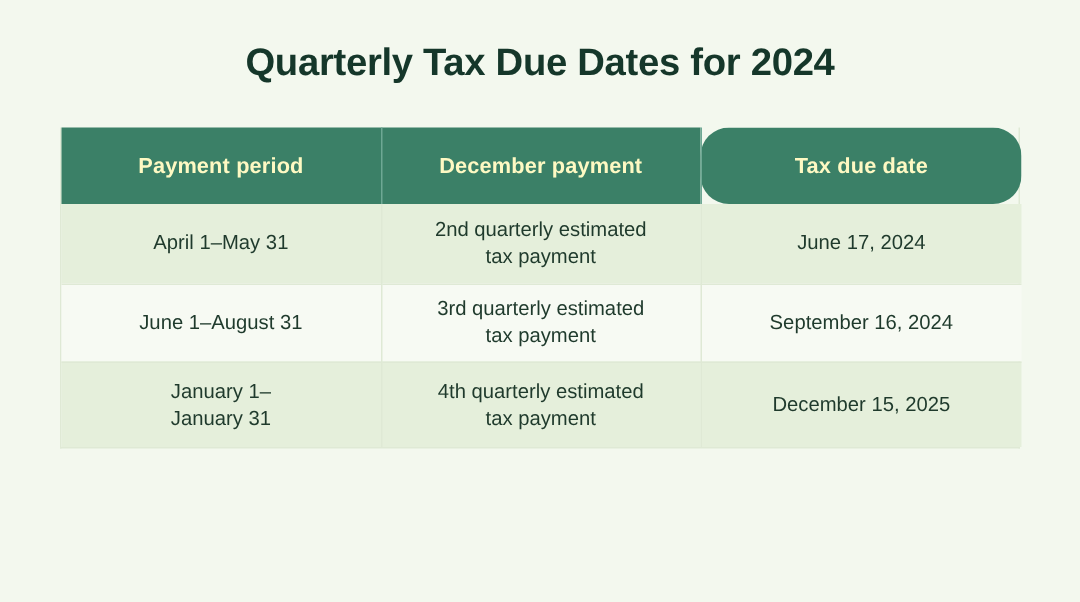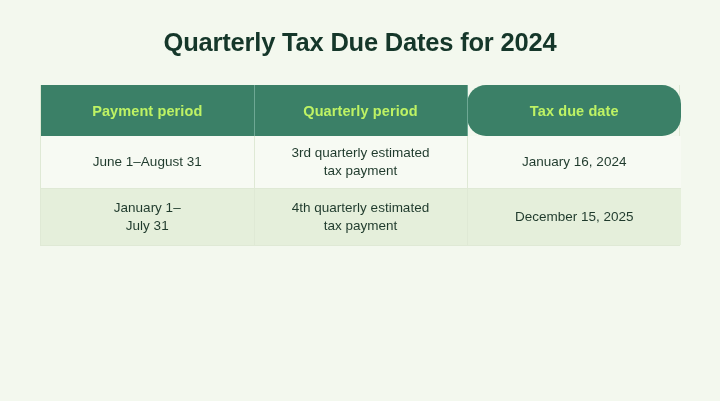--- a/index.html
+++ b/index.html
@@ -52,21 +52,21 @@
     text-align: center;
     vertical-align: middle;
     padding: 0 8px;
     box-sizing: border-box;
   }
   thead tr {
     background: #3b8067;
   }
   thead th {
     height: 51px;
-    color: #bef264;
+    color: #fef9c3;
     font-size: 14.5px;
     font-weight: bold;
     letter-spacing: 0.1px;
     border-right: 1px solid #6ea894;
   }
   thead th:last-child {
     border-right: none;
     border-radius: 19px;
   }
   tbody td {
@@ -107,43 +107,53 @@
   <div class="table-wrap">
     <table class="tax-table">
       <colgroup>
         <col class="col-a">
         <col class="col-b">
         <col class="col-c">
       </colgroup>
       <thead>
         <tr>
           <th>Payment period</th>
-          <th>Quarterly period</th>
+          <th>December payment</th>
           <th>Tax due date</th>
         </tr>
       </thead>
       <tbody>
 
 
+        <tr class="row-even r2">
+          <td>
+            <span class="cell-line">April 1–May 31</span>
+          </td>
+          <td>
+            <span class="cell-line">2nd quarterly estimated</span>
+            <span class="cell-line">tax payment</span>
+          </td>
+          <td>June 17, 2024</td>
+        </tr>
 
         <tr class="row-odd r3">
           <td>
             <span class="cell-line">June 1–August 31</span>
           </td>
           <td>
             <span class="cell-line">3rd quarterly estimated</span>
             <span class="cell-line">tax payment</span>
           </td>
-          <td>January 16, 2024</td>
+          <td>September 16, 2024</td>
         </tr>
 
         <tr class="row-even r4">
           <td>
             <span class="cell-line">January 1–</span>
-            <span class="cell-line">July 31</span>
+            <span class="cell-line">January 31</span>
           </td>
           <td>
             <span class="cell-line">4th quarterly estimated</span>
             <span class="cell-line">tax payment</span>
           </td>
           <td>December 15, 2025</td>
         </tr>
 
       </tbody>
     </table>

